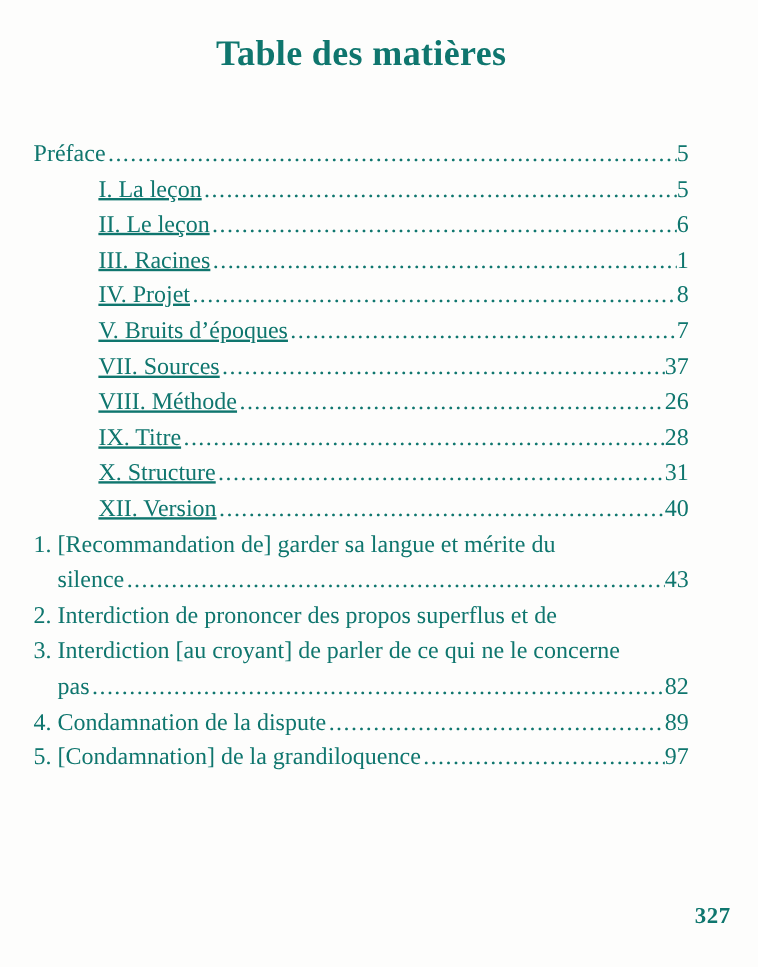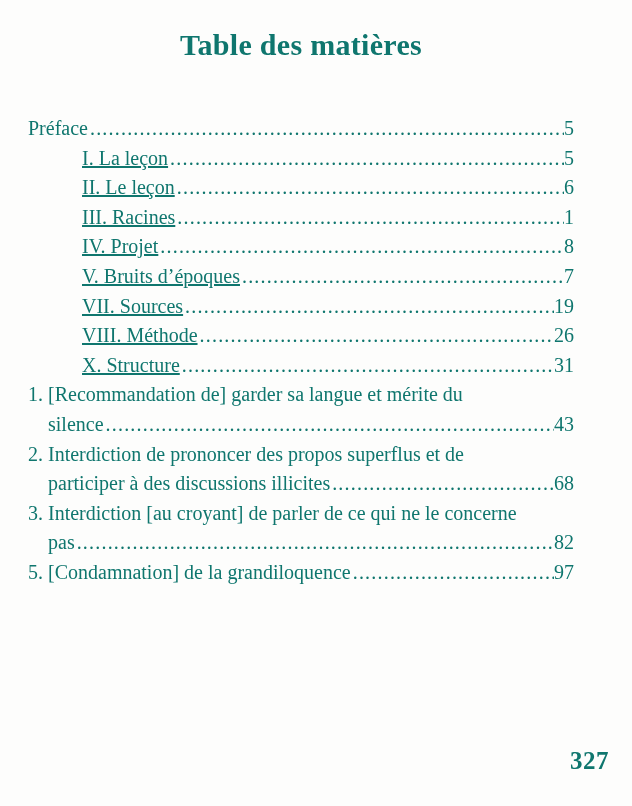--- a/index.html
+++ b/index.html
@@ -57,21 +57,21 @@
     letter-spacing: 1.2px;
   }
   .pg {
     white-space: nowrap;
     flex: 0 0 auto;
   }
   .folio {
     position: absolute;
     right: 23px;
     bottom: 31px;
-    font-size: 25px;
+    font-size: 19px;
     font-weight: bold;
     letter-spacing: 0.5px;
   }
 </style>
 </head>
 <body>
 
 <div class="page">
   <h1 class="title">Table des matières</h1>
   <div class="toc" id="toc">
@@ -108,71 +108,81 @@
   <div class="row lvl1">
     <span class="label-main">V. Bruits d’époques</span>
     <span class="dots"></span>
     <span class="pg">7</span>
   </div>
 
 
   <div class="row lvl1">
     <span class="label-main">VII. Sources</span>
     <span class="dots"></span>
-    <span class="pg">19</span>
+    <span class="pg">37</span>
   </div>
 
   <div class="row lvl1">
     <span class="label-main">VIII. Méthode</span>
     <span class="dots"></span>
     <span class="pg">26</span>
   </div>
 
+  <div class="row lvl1">
+    <span class="label-main">IX. Titre</span>
+    <span class="dots"></span>
+    <span class="pg">28</span>
+  </div>
 
   <div class="row lvl1">
     <span class="label-main">X. Structure</span>
     <span class="dots"></span>
     <span class="pg">31</span>
   </div>
 
 
+  <div class="row lvl1">
+    <span class="label-main">XII. Version</span>
+    <span class="dots"></span>
+    <span class="pg">40</span>
+  </div>
 
   <div class="entry">
     <div class="row line1">
       <span class="label-main">1. [Recommandation de] garder sa langue et mérite du</span>
     </div>
     <div class="row cont">
       <span class="label-cont">silence</span>
       <span class="dots"></span>
       <span class="pg">43</span>
     </div>
   </div>
 
   <div class="entry">
     <div class="row line1">
       <span class="label-main">2. Interdiction de prononcer des propos superflus et de</span>
     </div>
-    <div class="row cont">
-      <span class="label-cont">participer à des discussions illicites</span>
-      <span class="dots"></span>
-      <span class="pg">68</span>
-    </div>
   </div>
 
   <div class="entry">
     <div class="row line1">
       <span class="label-main">3. Interdiction [au croyant] de parler de ce qui ne le concerne</span>
     </div>
     <div class="row cont">
       <span class="label-cont">pas</span>
       <span class="dots"></span>
       <span class="pg">82</span>
     </div>
   </div>
 
+  <div class="row">
+    <span class="label-main">4. Condamnation de la dispute</span>
+    <span class="dots"></span>
+    <span class="pg">89</span>
+  </div>
 
   <div class="row">
     <span class="label-main">5. [Condamnation] de la grandiloquence</span>
     <span class="dots"></span>
     <span class="pg">97</span>
   </div>
 </div>
   <div class="folio">327</div>
 </div>
 

